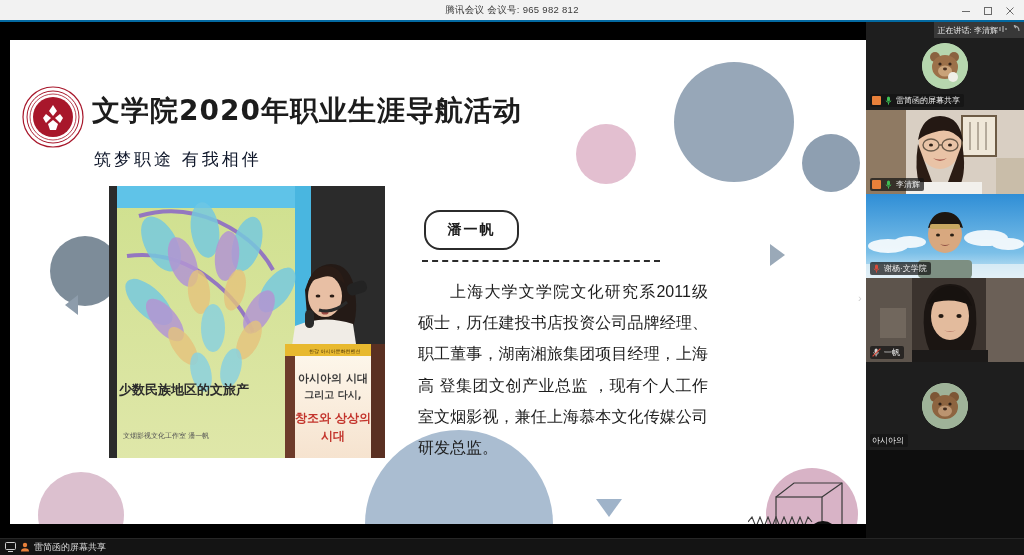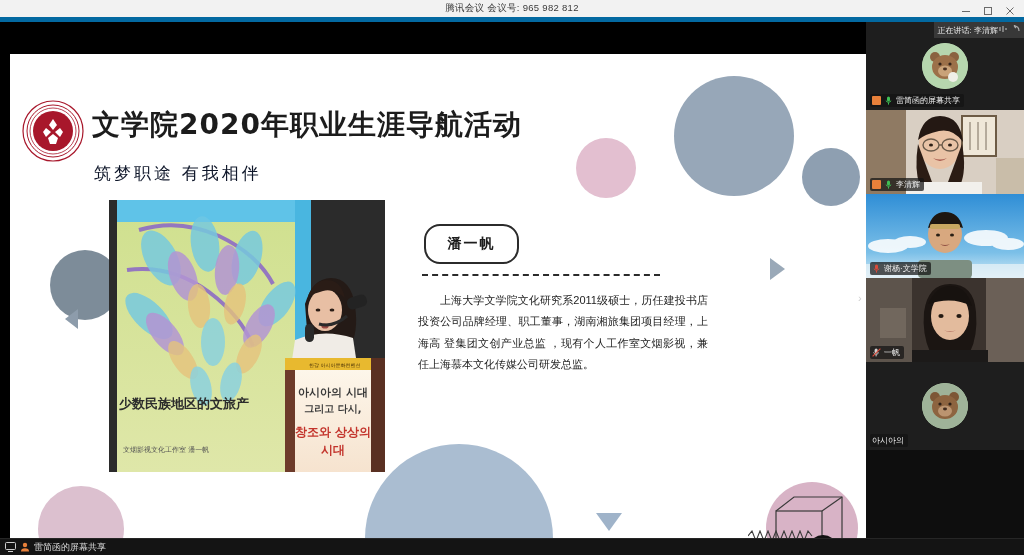--- a/index.html
+++ b/index.html
@@ -8,40 +8,40 @@
     font-family:"Liberation Sans","DejaVu Sans",sans-serif;
     background:#000; color:#fff;
   }
   #app { position:relative; width:1024px; height:555px; background:#1b1b1b; }
 
   
   .titlebar {
     position:absolute; left:0; top:0; width:1024px; height:22px;
     background:#f2f2f2; color:#3a3a3a;
     display:flex; align-items:center; justify-content:center;
-    border-bottom:5px solid #0369a1;
+    border-bottom:2px solid #0369a1;
   }
   .titlebar-text { font-size:9.5px; letter-spacing:.3px; white-space:nowrap; }
   .winctl {
     position:absolute; right:4px; top:0; height:22px;
     display:flex; align-items:center; gap:2px;
   }
   .winbtn {
     width:20px; height:18px; display:flex; align-items:center; justify-content:center;
     color:#6a6a6a; font-size:10px; line-height:1;
   }
   .winbtn svg { display:block; }
 
   
   .stage {
     position:absolute; left:0; top:22px; width:866px; height:516px;
     background:#000;
   }
   .slide {
-    position:absolute; left:10px; top:32px; width:924px; height:484px;
+    position:absolute; left:10px; top:18px; width:924px; height:484px;
     background:#ffffff; overflow:hidden;
   }
 
   
   .shape { position:absolute; }
   .c-gray-tr { width:120px; height:120px; border-radius:50%; background:#97a7b8; left:664px; top:22px; }
   .c-gray-tr2 { width:58px; height:58px; border-radius:50%; background:#8e9fb1; left:792px; top:94px; }
   .c-pink-tr { width:60px; height:60px; border-radius:50%; background:#e3bfd0; left:566px; top:84px; }
   .c-gray-tl { width:70px; height:70px; border-radius:50%; background:#7d8c99; left:40px; top:196px; }
   .c-pink-bl { width:86px; height:86px; border-radius:50%; background:#dcc0cf; left:28px; top:432px; }
@@ -82,21 +82,21 @@
     border:2px solid #2b2b2b; border-radius:16px;
     display:flex; align-items:center; justify-content:center;
   }
   .namebox-text { font-size:14px; font-weight:700; color:#1d1d1d; letter-spacing:2px; }
   .dashline {
     position:absolute; left:412px; top:220px; width:238px; height:0;
     border-top:2px dashed #2b2b2b;
   }
   .bio {
     position:absolute; left:408px; top:236px; width:290px;
-    font-size:11px; line-height:1.95; color:#1d1d1d;
+    font-size:16px; line-height:1.95; color:#1d1d1d;
     text-indent:2em; text-align:justify;
   }
 
   
   .stage-arrow {
     position:absolute; left:858px; top:270px; color:#cfcfcf; font-size:11px;
   }
 
   
   .rail {

